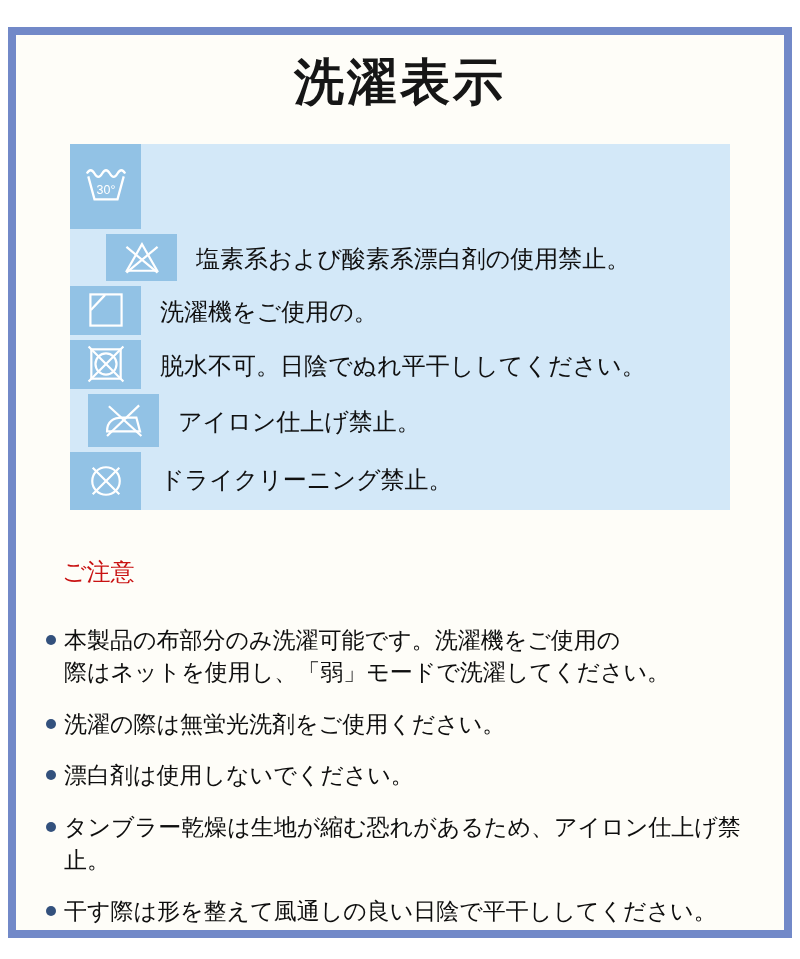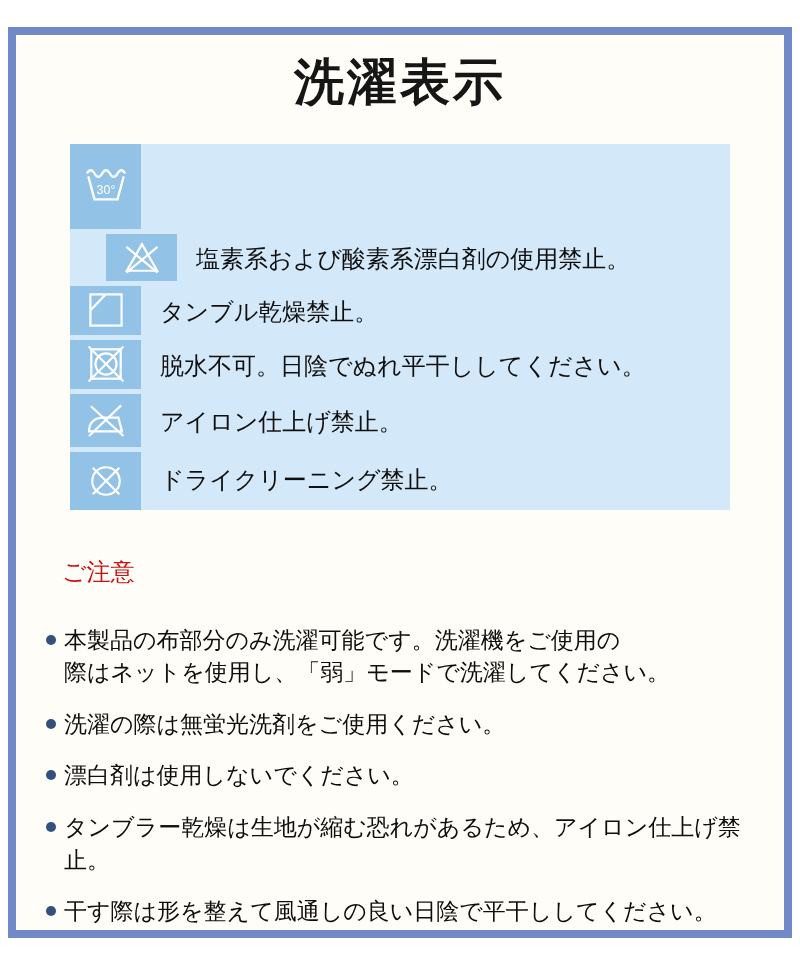--- a/index.html
+++ b/index.html
@@ -27,21 +27,21 @@
   }
   .crow:not(:last-child) .icon-cell{border-bottom:5px solid #d3e8f8;}
   .row-text{
     flex:1;display:flex;align-items:center;padding:6px 8px 6px 19px;
     font-size:24px;line-height:1.42;white-space:pre-line;color:#101010;
   }
   #care-table .crow:nth-child(1){min-height:90px;}
   #care-table .crow:nth-child(2){min-height:52px;margin-left:36px;}
   #care-table .crow:nth-child(3){min-height:54px;}
   #care-table .crow:nth-child(4){min-height:54px;text-align:right;}
-  #care-table .crow:nth-child(5){min-height:58px;}
+  #care-table .crow:nth-child(5){min-height:58px;padding-left:18px;}
   #care-table .crow:nth-child(6){min-height:58px;}
   .icon-cell svg .s{fill:none;stroke:#ffffff;stroke-width:2.4px;stroke-miterlimit:10;}
   .icon-cell svg .t{
     fill:#ffffff;font-size:13px;text-anchor:middle;
     font-family:"Liberation Sans","DejaVu Sans",sans-serif;
   }
   
   .notice-title{
     margin:46px 0 0 46px;font-size:24px;font-weight:400;color:#c91212;
   }
@@ -78,21 +78,21 @@
         </div>
         <div class="row-text">塩素系および酸素系漂白剤の使用禁止。</div>
       </div>
       <div class="crow">
         <div class="icon-cell">
           <svg viewBox="0 0 48 48" width="44" height="44">
             <rect class="s" x="7" y="7" width="34" height="34"></rect>
             <path class="s" d="M23 7.5 L7.5 24"></path>
           </svg>
         </div>
-        <div class="row-text">タンブル乾燥禁止。</div>
+        <div class="row-text">洗濯機をご使用の。</div>
       </div>
       <div class="crow">
         <div class="icon-cell">
           <svg viewBox="0 0 48 48" width="44" height="44">
             <rect class="s" x="8" y="8" width="32" height="32"></rect>
             <circle class="s" cx="24" cy="24" r="11.5"></circle>
             <path class="s" d="M5 5 L43 43 M43 5 L5 43"></path>
           </svg>
         </div>
         <div class="row-text">脱水不可。日陰でぬれ平干ししてください。</div>

